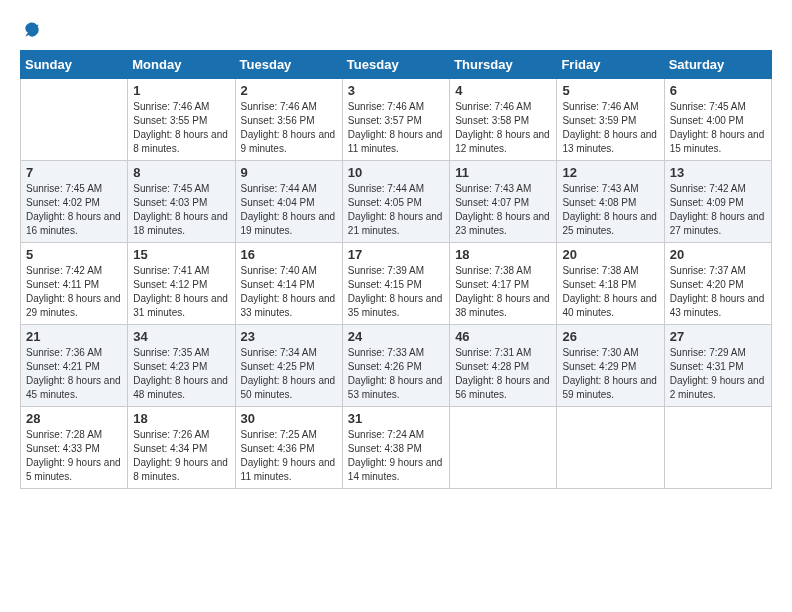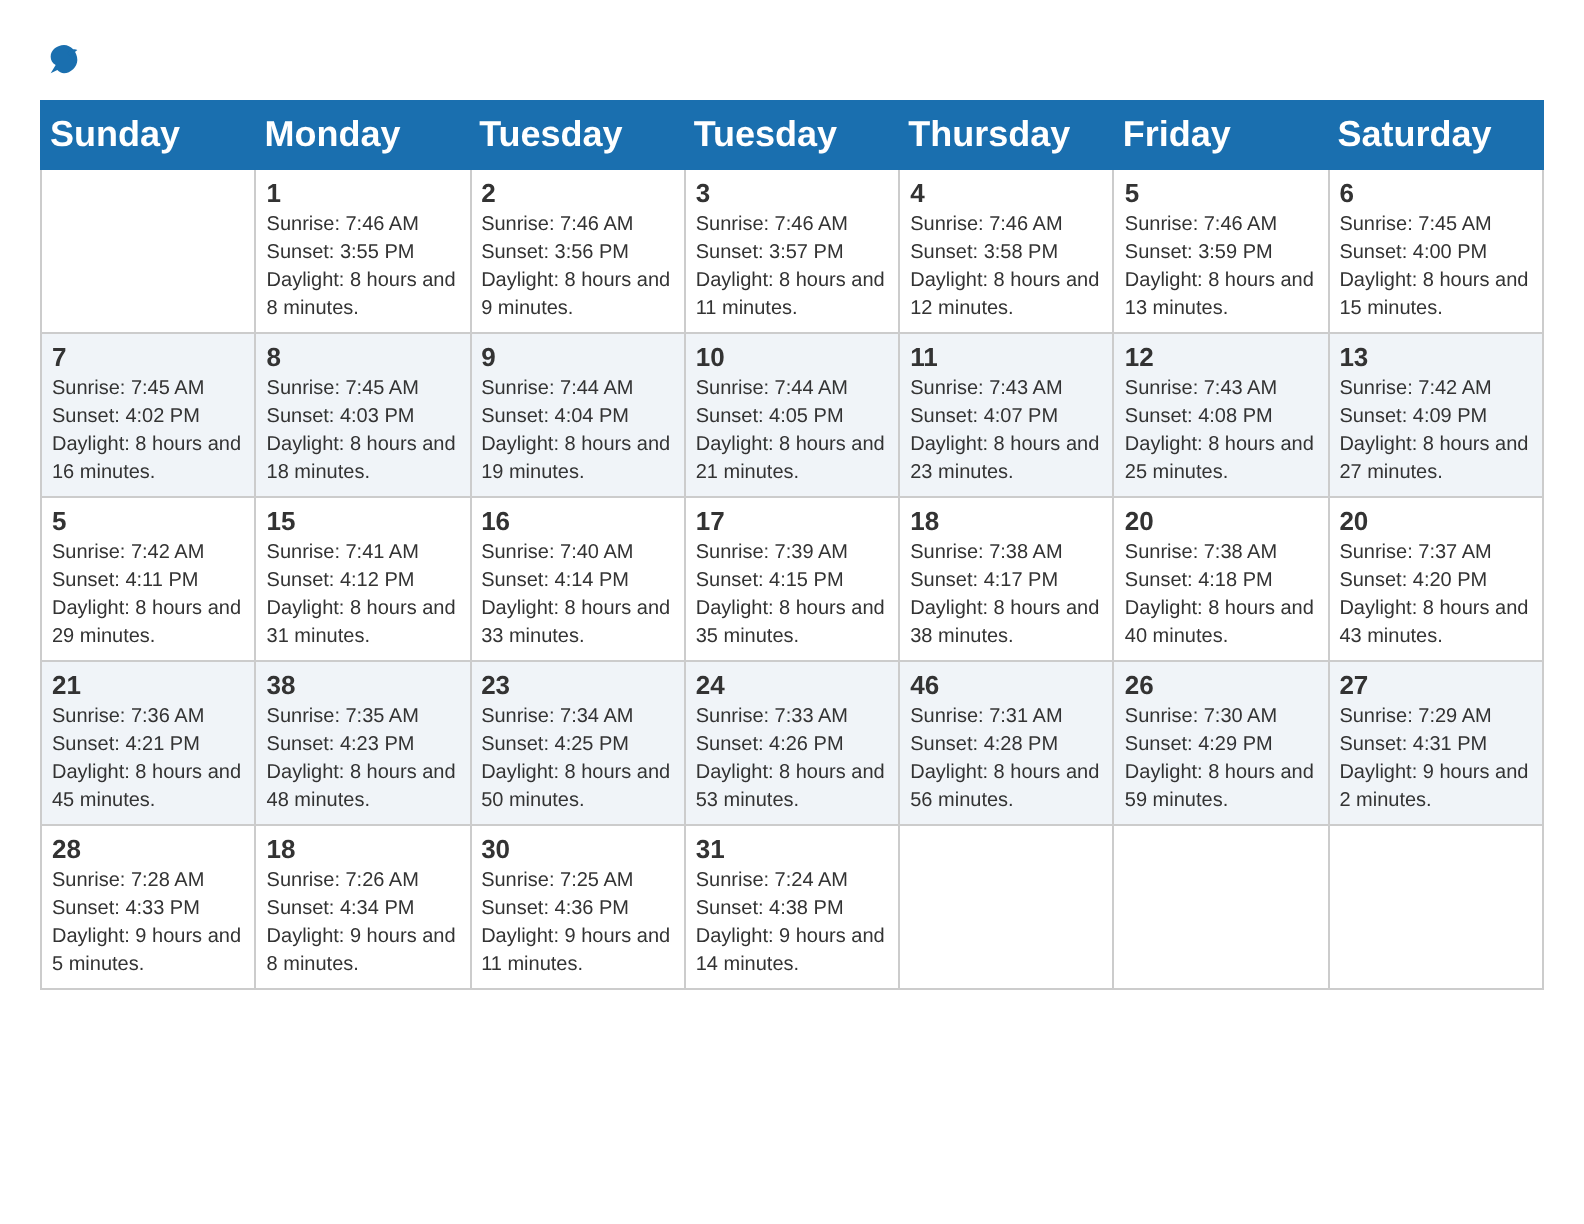--- a/index.html
+++ b/index.html
@@ -44,21 +44,21 @@
     }
     .calendar {
       width: 100%;
       border-collapse: collapse;
     }
     .calendar th {
       background: #1a6faf;
       color: #fff;
       padding: 6px 4px;
       text-align: left;
-      font-size: 18px;
+      font-size: 13px;
       font-weight: bold;
       border: 1px solid #1a6faf;
     }
     .calendar td {
       vertical-align: top;
       border: 1px solid #ccc;
       padding: 4px 5px;
       width: 107px;
       min-height: 80px;
       font-size: 10.5px;
@@ -203,21 +203,21 @@
           <span class="day-number">20</span>
           <div class="day-info">Sunrise: 7:37 AM<br>Sunset: 4:20 PM<br>Daylight: 8 hours and 43 minutes.</div>
         </td>
       </tr>
       <tr>
         <td>
           <span class="day-number">21</span>
           <div class="day-info">Sunrise: 7:36 AM<br>Sunset: 4:21 PM<br>Daylight: 8 hours and 45 minutes.</div>
         </td>
         <td>
-          <span class="day-number">38</span>
+          <span class="day-number">34</span>
           <div class="day-info">Sunrise: 7:35 AM<br>Sunset: 4:23 PM<br>Daylight: 8 hours and 48 minutes.</div>
         </td>
         <td>
           <span class="day-number">23</span>
           <div class="day-info">Sunrise: 7:34 AM<br>Sunset: 4:25 PM<br>Daylight: 8 hours and 50 minutes.</div>
         </td>
         <td>
           <span class="day-number">24</span>
           <div class="day-info">Sunrise: 7:33 AM<br>Sunset: 4:26 PM<br>Daylight: 8 hours and 53 minutes.</div>
         </td>

